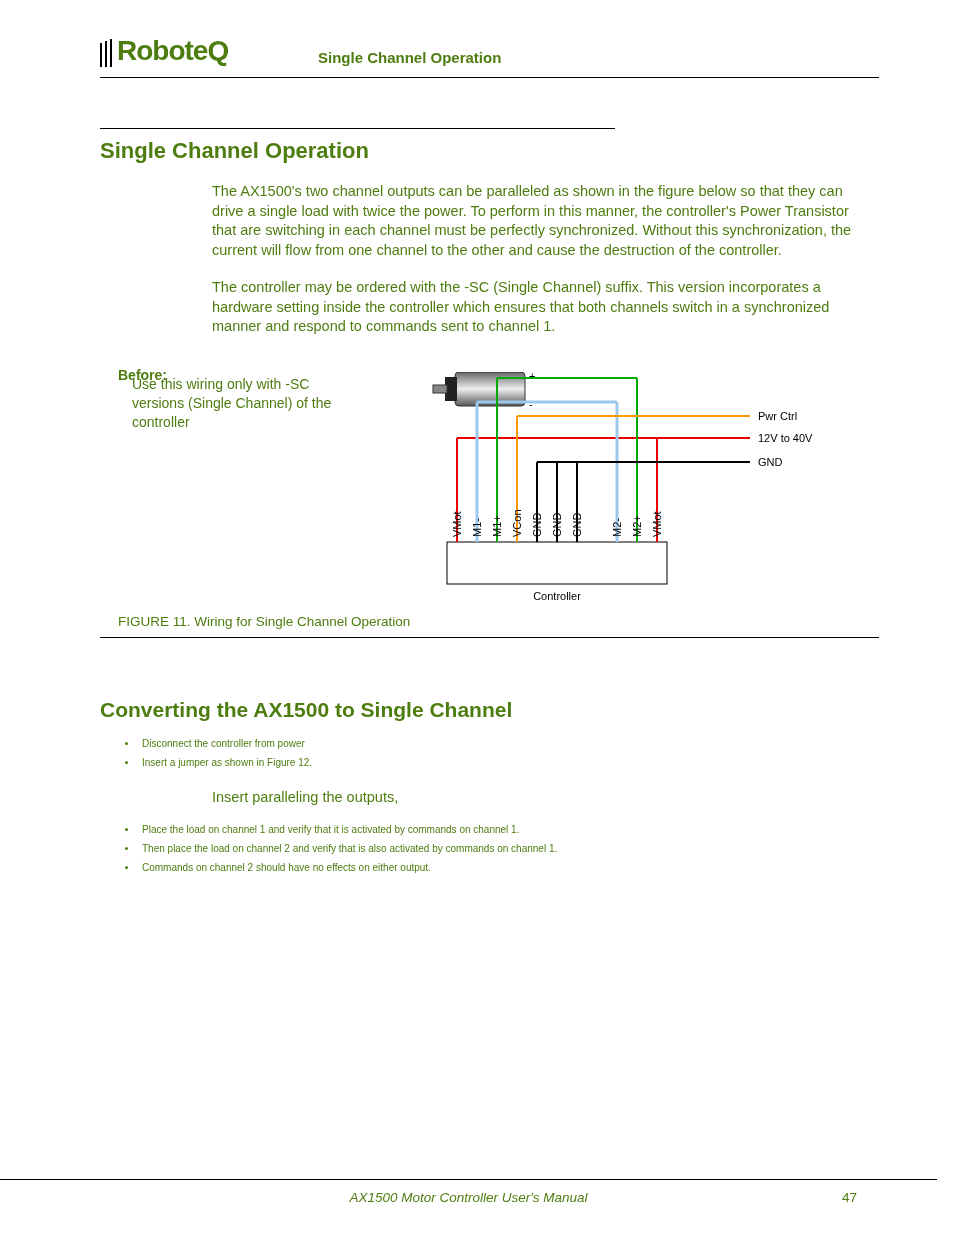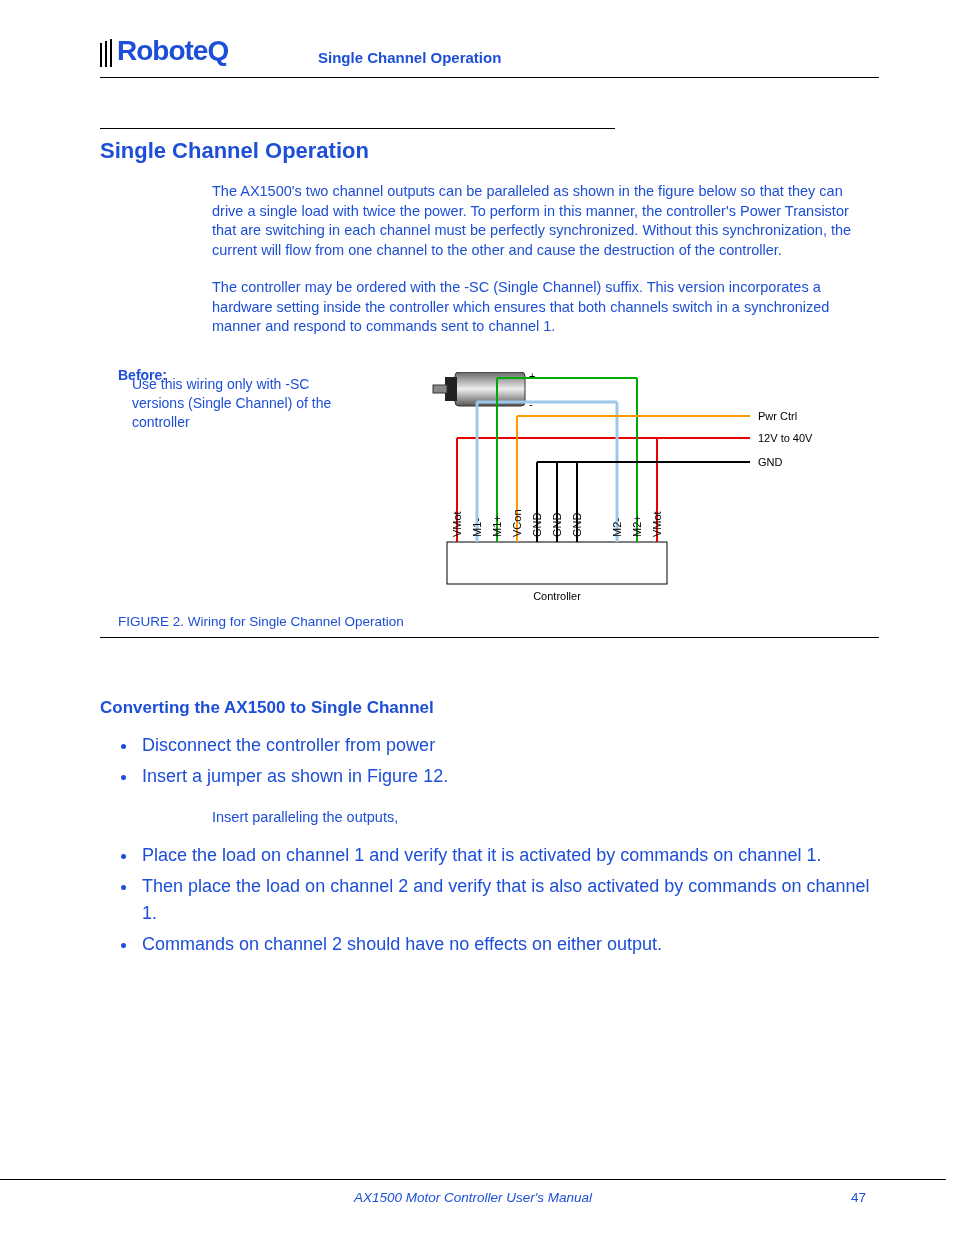--- a/index.html
+++ b/index.html
@@ -1,39 +1,39 @@
 <!DOCTYPE html>
 <html><head>
 <meta charset="utf-8">
 <style>
   html,body{margin:0;padding:0;background:#fff;}
-  .page{width:954px;height:1235px;position:relative;font-family:Arial,Helvetica,sans-serif;color:#1d4ed8;box-sizing:border-box;padding:35px 75px 0 100px;}
+  .page{width:954px;height:1235px;position:relative;font-family:Arial,Helvetica,sans-serif;color:#4d7c0f;box-sizing:border-box;padding:35px 75px 0 100px;}
   .hdr{position:relative;height:42px;border-bottom:1.5px solid #000;}
   .logo{position:absolute;left:0;top:0;font-weight:900;font-size:28px;letter-spacing:-1px;font-family:Arial Black,Arial,sans-serif;}
   .logo-bars{display:inline-block;vertical-align:middle;margin-right:2px;position:relative;top:-2px;}
   .logo-bars span{display:inline-block;width:2px;background:#000;margin-right:3px;vertical-align:bottom;}
   .lb1{height:24px;}
   .lb2{height:26px;}
   .lb3{height:28px;}
   .hdr-title{position:absolute;left:218px;top:14px;font-weight:700;font-size:15px;}
   .body-col{margin-left:112px;margin-right:10px;}
   .intro{margin-top:60px;font-weight:700;font-size:14.5px;line-height:1.4;}
   .sec-line{margin-top:50px;height:1px;border-top:1.5px solid #000;width:515px;margin-left:0;}
   .sec-h1{font-weight:900;font-size:22px;margin-top:8px;font-family:Arial Black,Arial,sans-serif;}
   .p{font-size:14.5px;line-height:1.35;margin-top:18px;}
   .fig-blk{position:relative;margin-top:30px;height:270px;border-bottom:1px solid #000;}
   .warn-lbl{position:absolute;left:18px;top:0;font-weight:700;font-size:14px;}
   .warn-txt{position:absolute;left:32px;top:8px;width:200px;font-size:14px;line-height:1.35;}
   .diagram{position:absolute;left:245px;top:5px;}
   .diagram svg{display:block;}
   .fig-cap{position:absolute;left:18px;bottom:8px;font-size:13.5px;}
-  .sub-h{font-weight:900;font-size:17px;margin-top:60px;font-family:Arial Black,Arial,sans-serif;}
-  ul.bul{margin:14px 0 0 38px;padding:0;font-size:18px;line-height:1.5;}
+  .sub-h{font-weight:900;font-size:21px;margin-top:60px;font-family:Arial Black,Arial,sans-serif;}
+  ul.bul{margin:14px 0 0 38px;padding:0;font-size:10px;line-height:1.5;}
   ul.bul li{margin-bottom:4px;padding-left:4px;}
-  .ftr{position:absolute;bottom:30px;left:0;right:8px;border-top:1px solid #000;padding-top:10px;}
+  .ftr{position:absolute;bottom:30px;left:0;right:17px;border-top:1px solid #000;padding-top:10px;}
   .ftr-txt{text-align:center;font-style:italic;font-size:13.5px;}
   .ftr-pg{position:absolute;right:80px;top:10px;font-size:13.5px;}
   .vlabel{font-size:11px;}
 </style>
 </head>
 <body>
 
 <div class="page">
 
   <div class="hdr">
@@ -109,21 +109,21 @@
           <text transform="translate(216,165) rotate(-90)">GND</text>
           <text transform="translate(236,165) rotate(-90)">GND</text>
           <text transform="translate(276,165) rotate(-90)">M2-</text>
           <text transform="translate(296,165) rotate(-90)">M2+</text>
           <text transform="translate(316,165) rotate(-90)">VMot</text>
         </g>
         <text x="212" y="228" text-anchor="middle" class="vlabel" font-size="13">Controller</text>
       </svg>
     </div>
 
-    <div class="fig-cap">FIGURE 2.  Wiring for Single Channel Operation</div>
+    <div class="fig-cap">FIGURE 11.  Wiring for Single Channel Operation</div>
   </div>
 
   <div class="sub-h">Converting the AX1500 to Single Channel</div>
   <ul class="bul body-col">
     <li>Disconnect the controller from power</li>
     <li>Insert a jumper as shown in Figure 12.</li>
   </ul>
   <div class="body-col p">Insert paralleling the outputs,</div>
   <ul class="bul body-col">
     <li>Place the load on channel 1 and verify that it is activated by commands on channel 1.</li>

